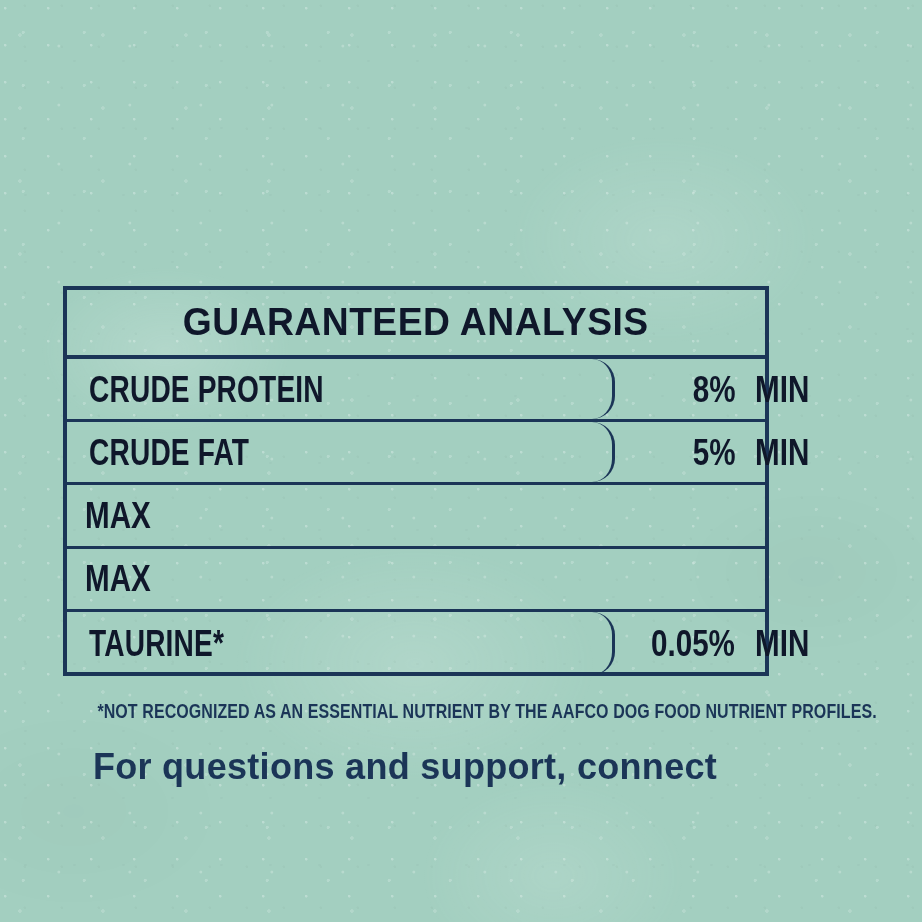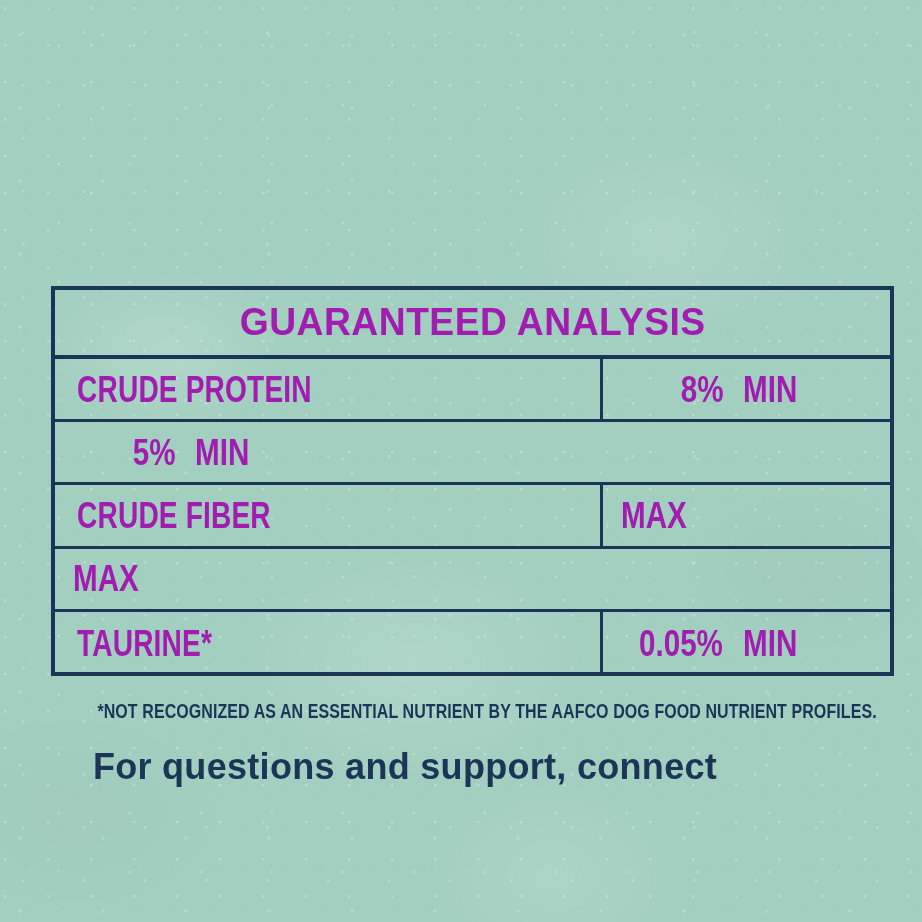--- a/index.html
+++ b/index.html
@@ -73,24 +73,24 @@
     letter-spacing:1.2px;
     transform:scaleX(1.03);
     transform-origin:center top;
     text-shadow:0 1px 0 rgba(31,138,92,.25);
   }
   #headline .hl { display:block; white-space:nowrap; }
 
   
   #ga-table {
     position:absolute;
-    left:51px; top:286px;
-    width:843px; height:390px;
+    left:63px; top:286px;
+    width:706px; height:390px;
     border:4px solid #1b3557;
-    color:#a21caf;
+    color:#0f172a;
   }
   #ga-title {
     height:69px;
     display:flex; align-items:center; justify-content:center;
     font-weight:bold;
     font-size:38px;
     letter-spacing:.5px;
     border-bottom:4px solid #1b3557;
     transform-origin:center;
   }
@@ -105,20 +105,21 @@
 
   .ga-name {
     flex:0 0 548px;
     display:flex; align-items:center;
     padding-left:22px;
     border-right:3px solid #1b3557;
     font-weight:bold;
     font-size:37px;
     line-height:1;
     letter-spacing:.2px;
+    border-radius:23px;
   }
   .ga-name span { display:inline-block; transform:scaleX(.76); transform-origin:left center; }
 
   .ga-val {
     flex:1;
     display:flex; align-items:center;
     font-weight:bold;
     font-size:37px;
     line-height:1;
   }
@@ -185,34 +186,34 @@
         <div class="ga-amount">
           <span>8%</span>
         </div>
         <div class="ga-unit">
           <span>MIN</span>
         </div>
       </div>
     </div>
 
     <div class="ga-row">
+      <div class="ga-name">
+        <span>CRUDE FAT</span>
+      </div>
       <div class="ga-val">
         <div class="ga-amount">
           <span>5%</span>
         </div>
         <div class="ga-unit">
           <span>MIN</span>
         </div>
       </div>
     </div>
 
     <div class="ga-row">
-      <div class="ga-name">
-        <span>CRUDE FIBER</span>
-      </div>
       <div class="ga-val">
         <div class="ga-unit">
           <span>MAX</span>
         </div>
       </div>
     </div>
 
     <div class="ga-row">
       <div class="ga-val">
         <div class="ga-unit">

